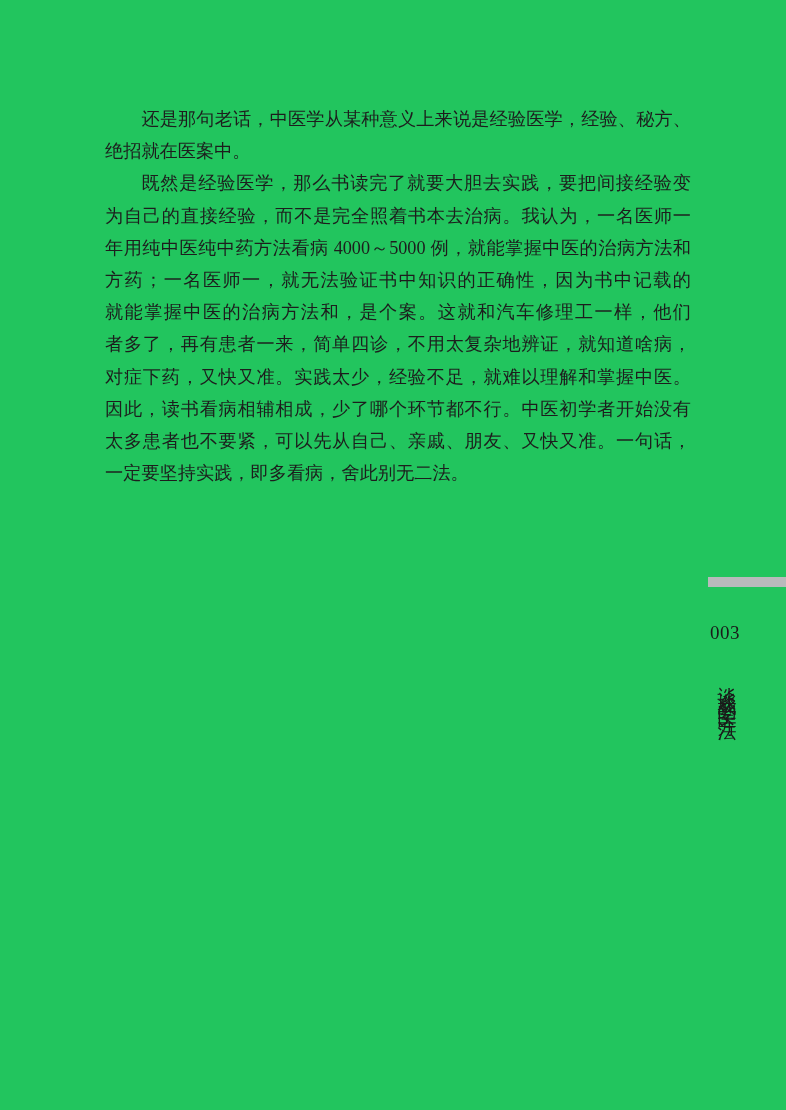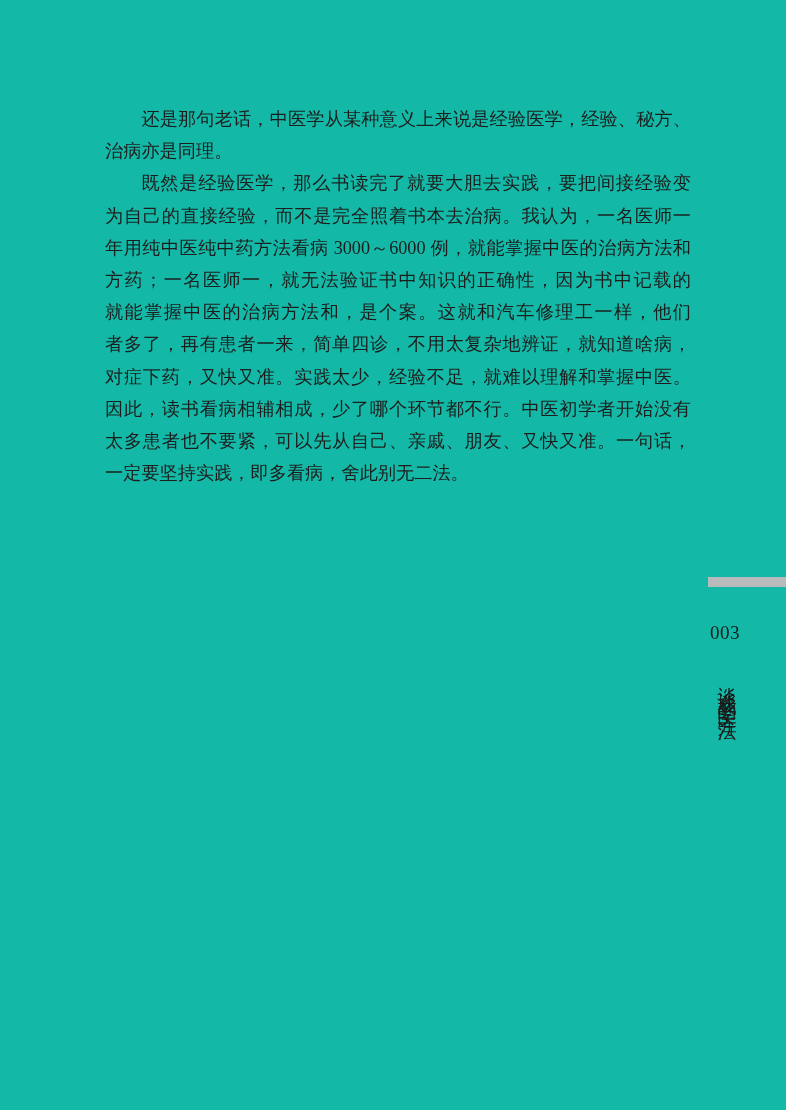--- a/index.html
+++ b/index.html
@@ -7,21 +7,21 @@
   body {
     width: 786px;
     height: 1110px;
     position: relative;
     overflow: hidden;
     font-family: "Liberation Serif", "DejaVu Serif", serif;
   }
   .page {
     position: absolute;
     inset: 0;
-    background: #14b8a6;
+    background: #22c55e;
   }
   .text-block {
     position: absolute;
     left: 105px;
     top: 103px;
     width: 586px;
     font-size: 18.2px;
     line-height: 32.2px;
     color: #1d1d1d;
     font-family: "Liberation Serif", "DejaVu Serif", serif;
@@ -69,27 +69,27 @@
 </style>
 </head>
 <body>
 
 <div class="page">
 
   <div class="text-block">
 
     <div>
       <div class="line indent">还是那句老话，中医学从某种意义上来说是经验医学，经验、秘方、</div>
-      <div class="line para-end">治病亦是同理。</div>
+      <div class="line para-end">绝招就在医案中。</div>
     </div>
 
     <div>
       <div class="line indent">既然是经验医学，那么书读完了就要大胆去实践，要把间接经验变</div>
       <div class="line">为自己的直接经验，而不是完全照着书本去治病。我认为，一名医师一</div>
-      <div class="line">年用纯中医纯中药方法看病 3000～6000 例，就能掌握中医的治病方法和</div>
+      <div class="line">年用纯中医纯中药方法看病 4000～5000 例，就能掌握中医的治病方法和</div>
       <div class="line">方药；一名医师一，就无法验证书中知识的正确性，因为书中记载的</div>
       <div class="line">就能掌握中医的治病方法和，是个案。这就和汽车修理工一样，他们</div>
       <div class="line">者多了，再有患者一来，简单四诊，不用太复杂地辨证，就知道啥病，</div>
       <div class="line">对症下药，又快又准。实践太少，经验不足，就难以理解和掌握中医。</div>
       <div class="line">因此，读书看病相辅相成，少了哪个环节都不行。中医初学者开始没有</div>
       <div class="line">太多患者也不要紧，可以先从自己、亲戚、朋友、又快又准。一句话，</div>
       <div class="line para-end">一定要坚持实践，即多看病，舍此别无二法。</div>
     </div>
 
   </div>

